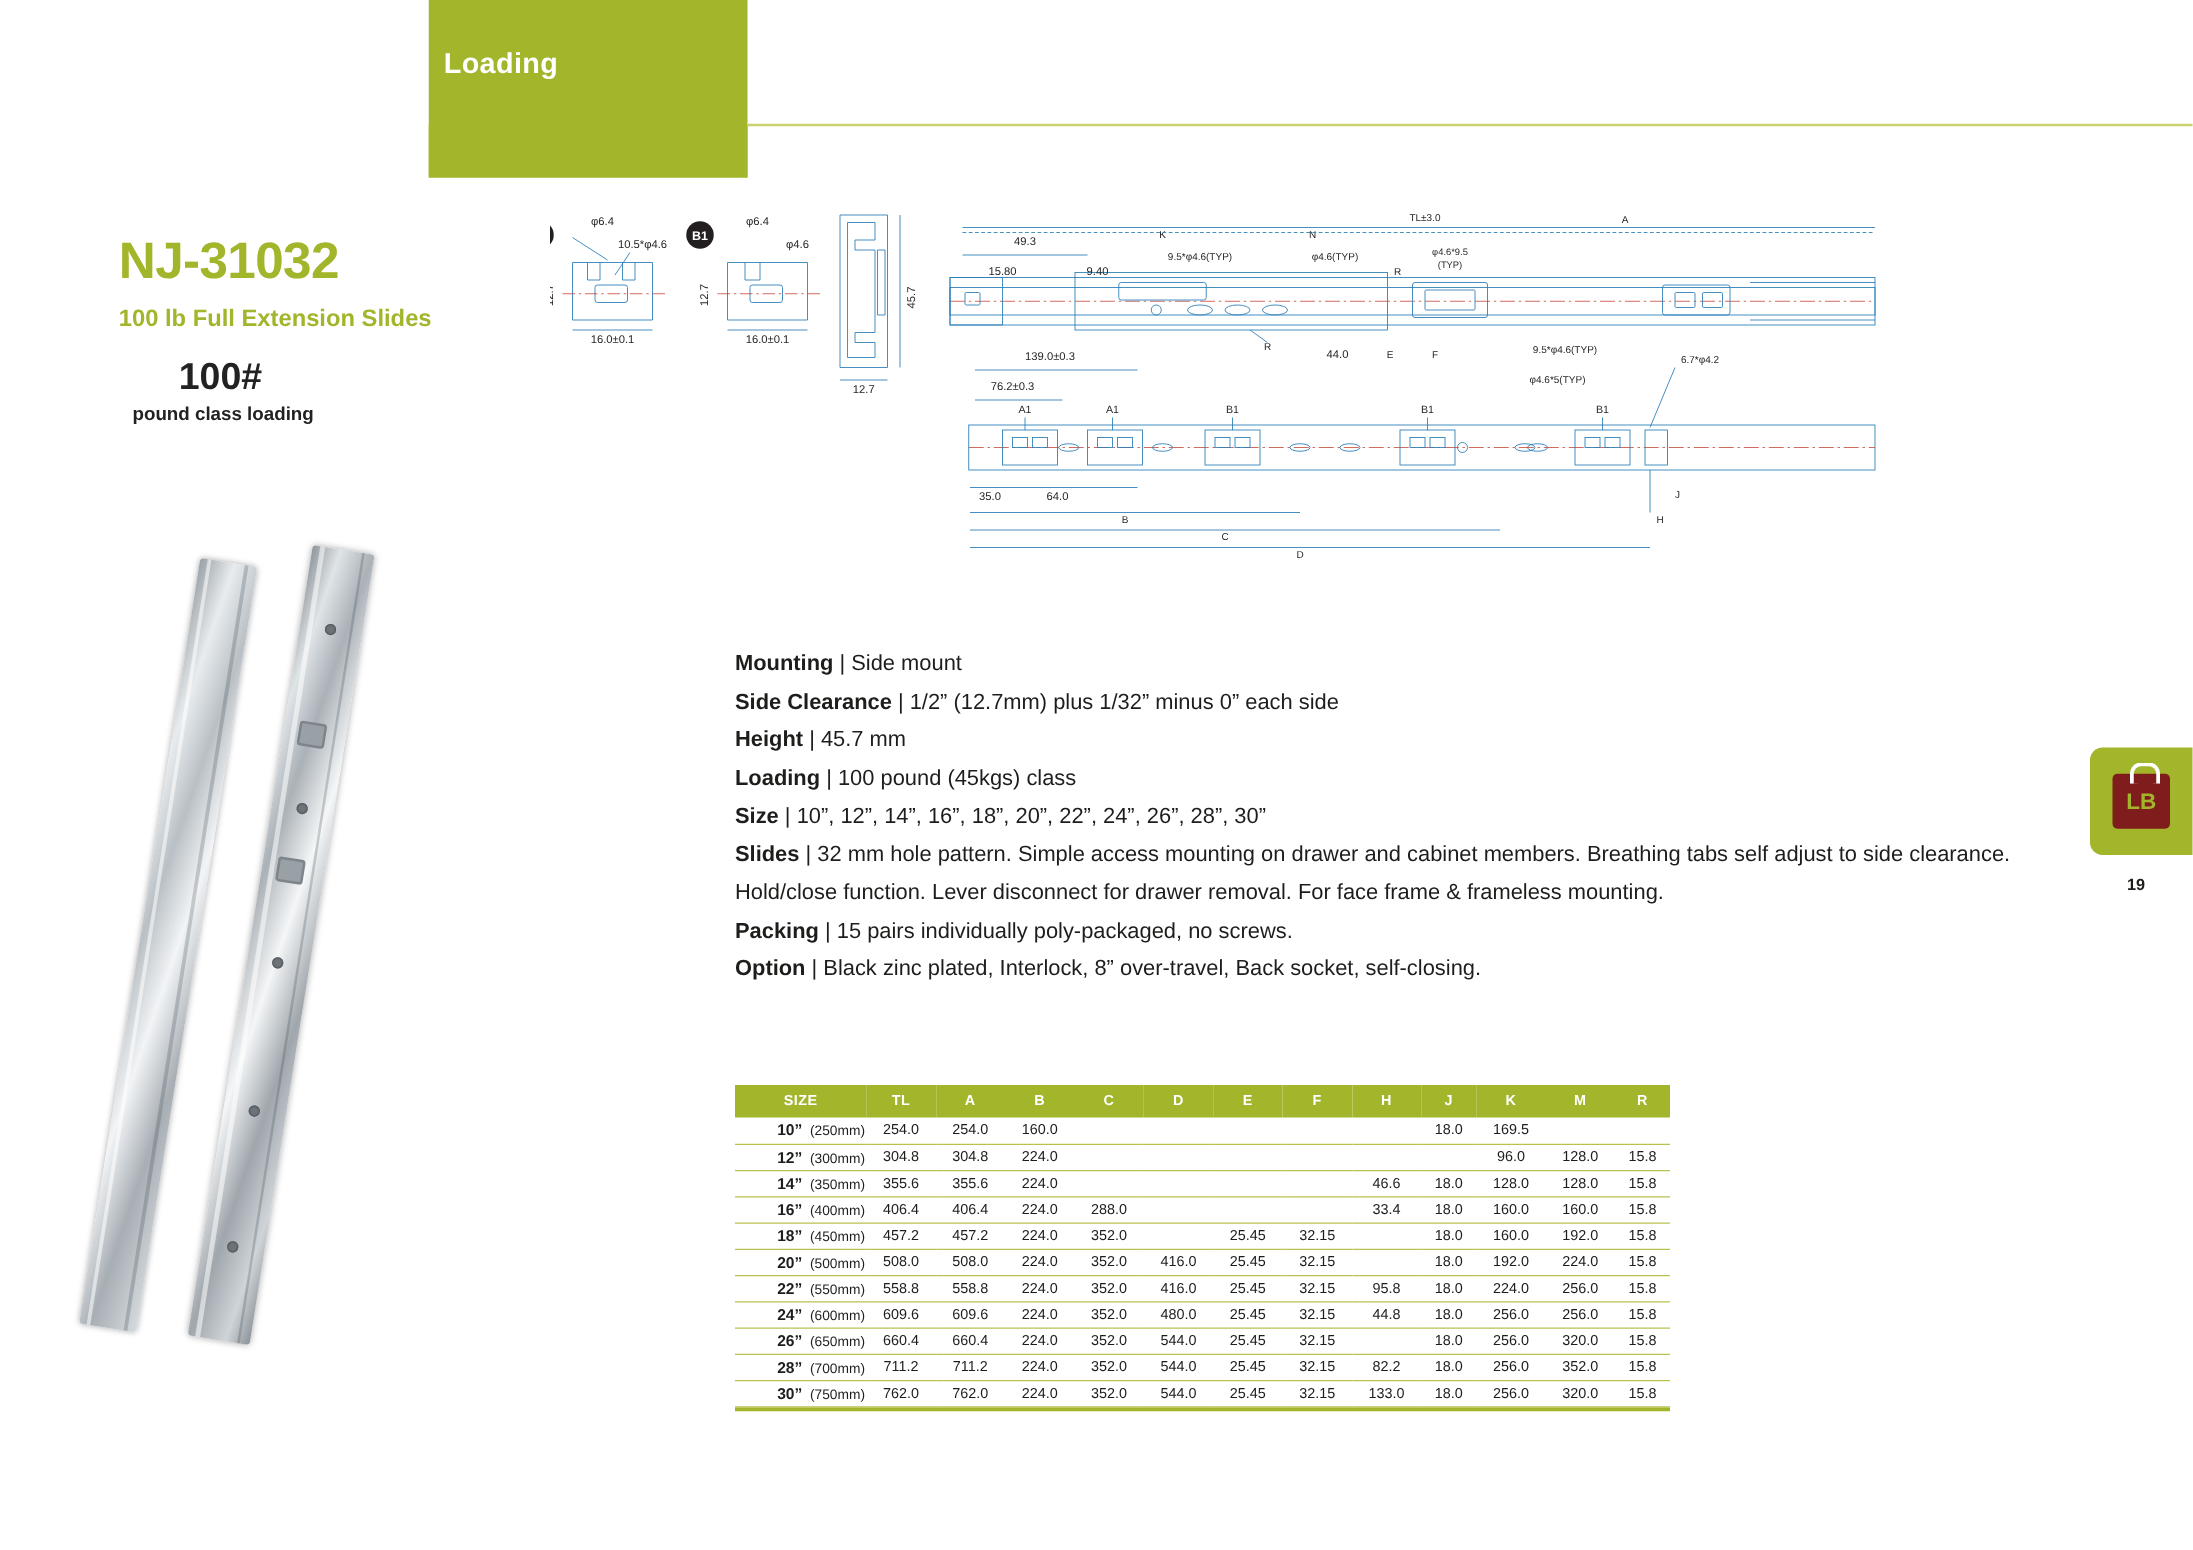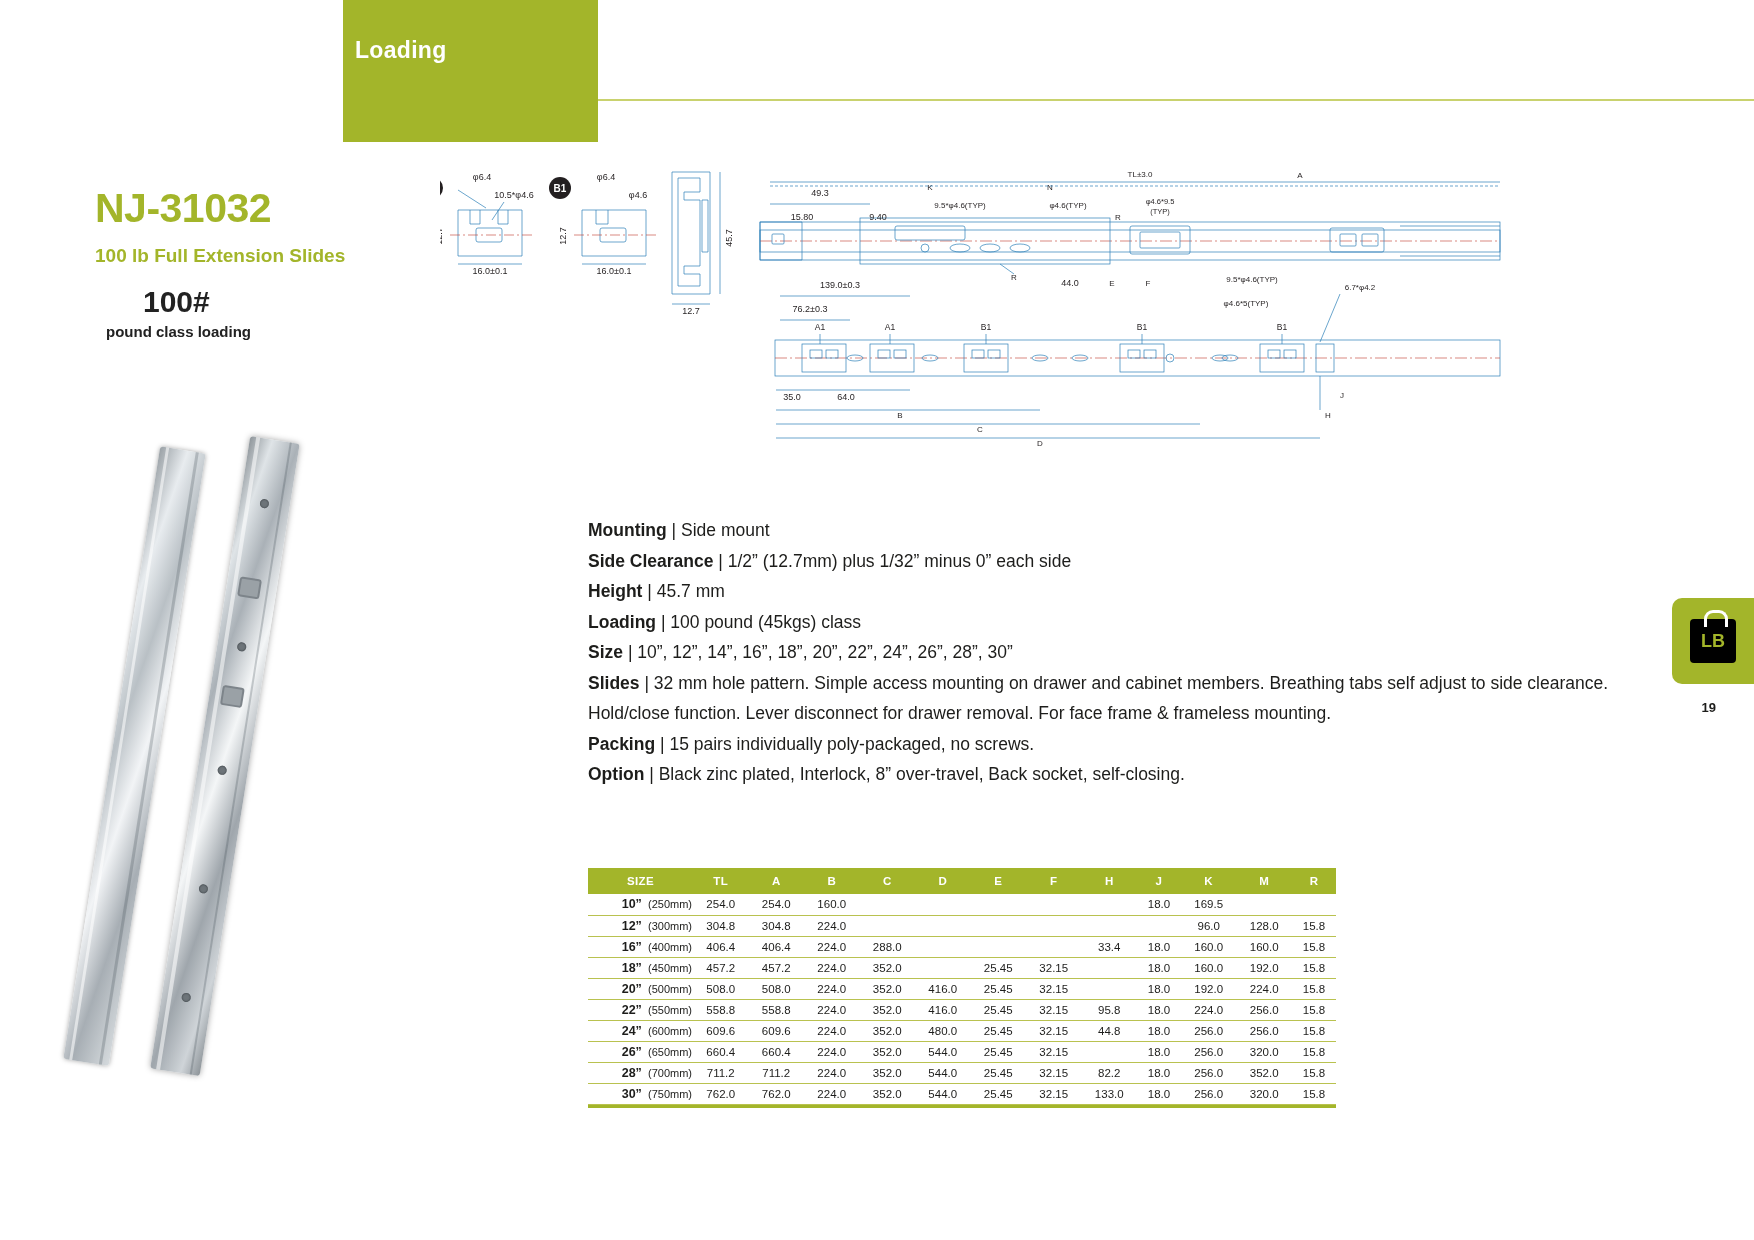--- a/index.html
+++ b/index.html
@@ -112,21 +112,21 @@
   table.spec-table tbody td.sz .mm { font-size:11px; }
   .tbl-bottom { height:3px; background:#a3b52a; width:748px; }
 
   
   .lb-badge {
     position:absolute; right:0; top:598px; width:82px; height:86px;
     background:#a3b52a; border-radius:10px 0 0 10px;
     display:flex; align-items:center; justify-content:center;
   }
   .lb-badge .bag {
-    position:relative; width:46px; height:44px; background:#000000; border-radius:4px;
+    position:relative; width:46px; height:44px; background:#7f1d1d; border-radius:4px;
     display:flex; align-items:center; justify-content:center;
   }
   .lb-badge .bag::before {
     content:""; position:absolute; top:-9px; left:50%; margin-left:-9px;
     width:18px; height:14px; border:3px solid #ffffff; border-bottom:none;
     border-radius:9px 9px 0 0;
   }
   .lb-badge .bag span { color:#a3b52a; font-weight:bold; font-size:18px; }
   .page-num {
     position:absolute; right:38px; top:700px;
@@ -380,20 +380,35 @@
           <td></td>
           <td></td>
           <td></td>
           <td></td>
           <td></td>
           <td>96.0</td>
           <td>128.0</td>
           <td>15.8</td>
         </tr>
         <tr>
+          <td class="sz"><span class="in">14”</span><span class="mm">&nbsp;&nbsp;(350mm)</span></td>
+          <td>355.6</td>
+          <td>355.6</td>
+          <td>224.0</td>
+          <td></td>
+          <td></td>
+          <td></td>
+          <td></td>
+          <td>46.6</td>
+          <td>18.0</td>
+          <td>128.0</td>
+          <td>128.0</td>
+          <td>15.8</td>
+        </tr>
+        <tr>
           <td class="sz"><span class="in">16”</span><span class="mm">&nbsp;&nbsp;(400mm)</span></td>
           <td>406.4</td>
           <td>406.4</td>
           <td>224.0</td>
           <td>288.0</td>
           <td></td>
           <td></td>
           <td></td>
           <td>33.4</td>
           <td>18.0</td>

